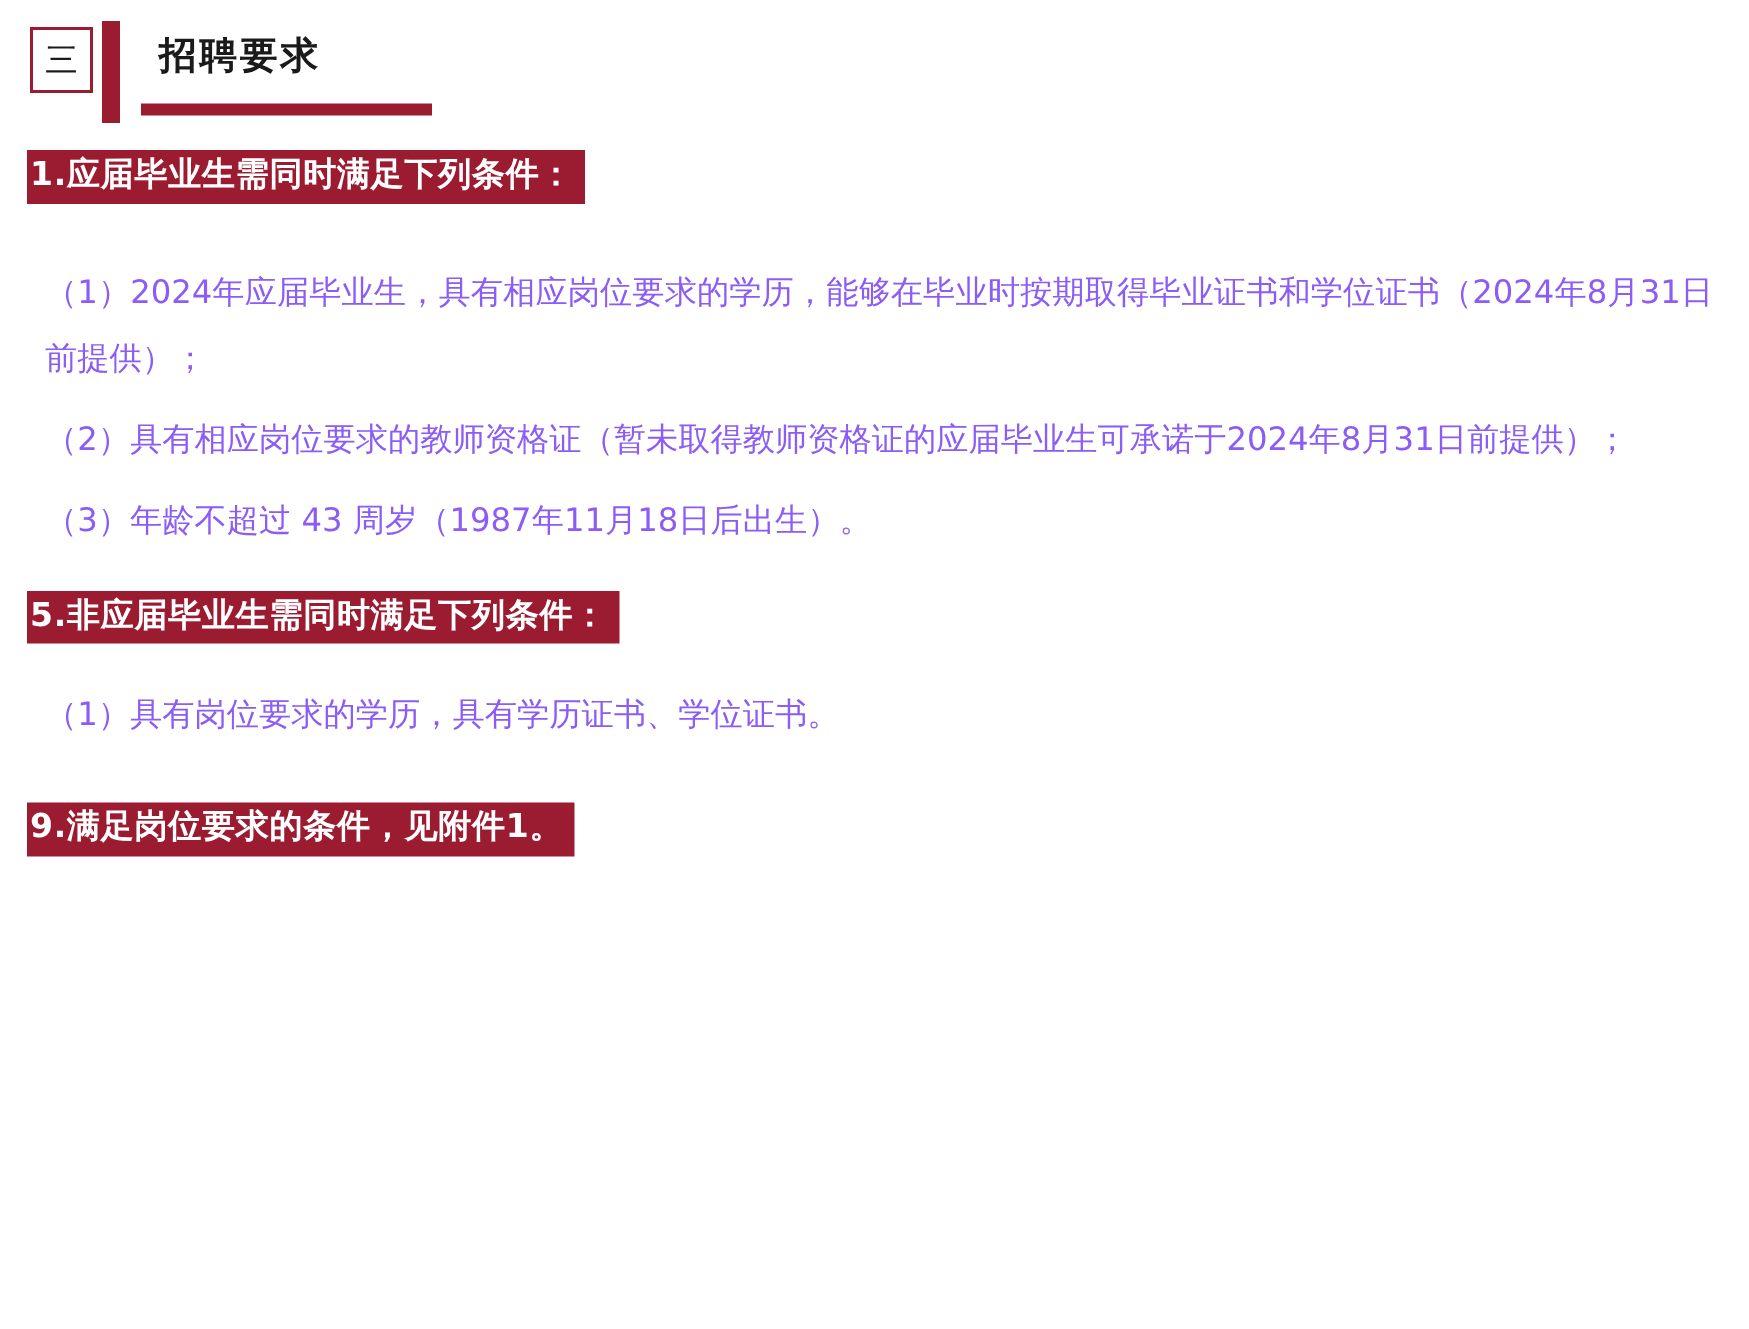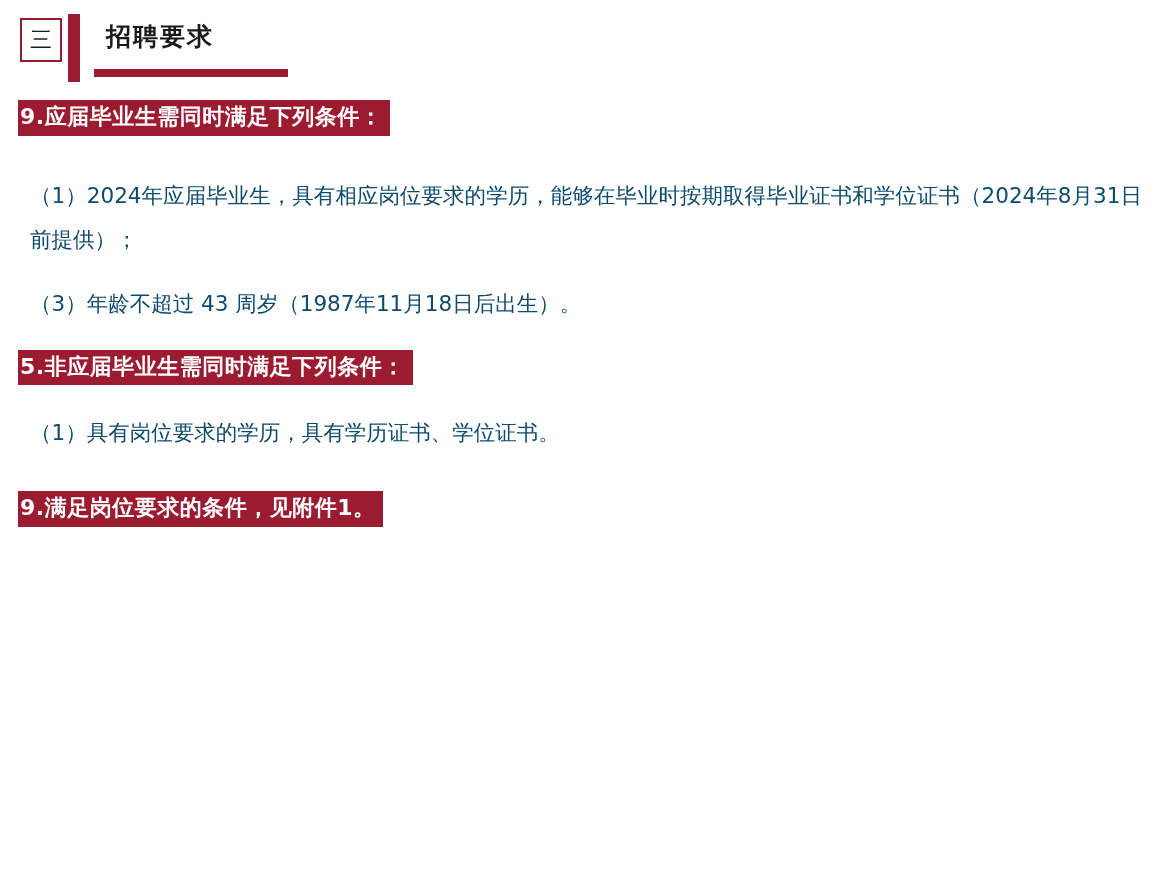--- a/index.html
+++ b/index.html
@@ -91,21 +91,21 @@
   }
   .hl-row {
     margin: 0 0 6px 0;
     padding-left: 0;
   }
 
   
   .para {
     font-size: 21.5px;
     line-height: 2.05;
-    color: #0c4a6e;
+    color: #8b5cf6;
     text-align: justify;
     font-family: "DejaVu Sans", sans-serif;
     margin: 0;
     padding: 0 6px 0 12px;
   }
   .para.indent {
     text-indent: 0;
   }
   .blk-1 { margin-top: 38px; }
   .blk-2 { margin-top: 26px; }
@@ -122,26 +122,27 @@
   <div class="header">
     <div class="section-num-box">三</div>
     <div class="header-bar-left"></div>
     <div class="header-title-wrap">
       <div class="header-title">招聘要求</div>
       <div class="header-underline"></div>
     </div>
   </div>
 
   <div class="hl-row">
-    <span class="hl">9.应届毕业生需同时满足下列条件：</span>
+    <span class="hl">1.应届毕业生需同时满足下列条件：</span>
   </div>
 
   <div class="blk-1">
     <p class="para indent">（1）2024年应届毕业生，具有相应岗位要求的学历，能够在毕业时按期取得毕业证书和学位证书（2024年8月31日前提供）；</p>
     <div class="gap-sm"></div>
+    <p class="para indent">（2）具有相应岗位要求的教师资格证（暂未取得教师资格证的应届毕业生可承诺于2024年8月31日前提供）；</p>
     <div class="gap-sm"></div>
     <p class="para indent">（3）年龄不超过 43 周岁（1987年11月18日后出生）。</p>
   </div>
 
   <div class="sec-spacer-1"></div>
 
   <div class="hl-row">
     <span class="hl">5.非应届毕业生需同时满足下列条件：</span>
   </div>
 

